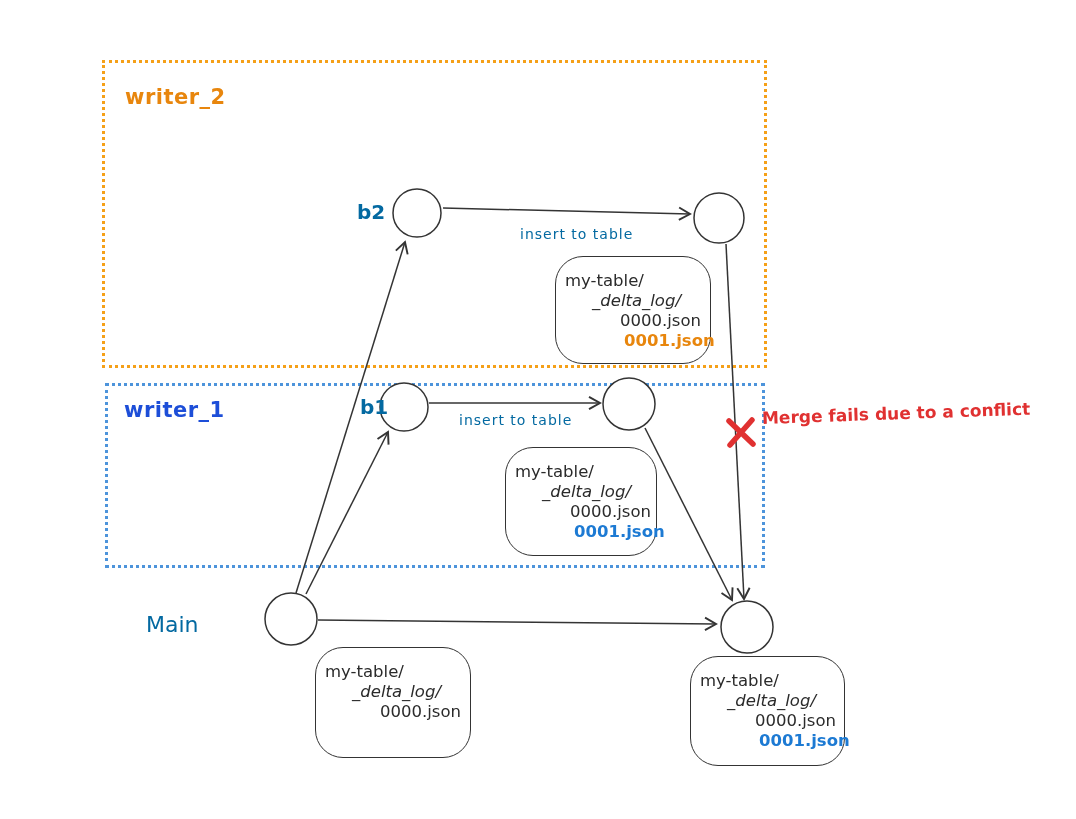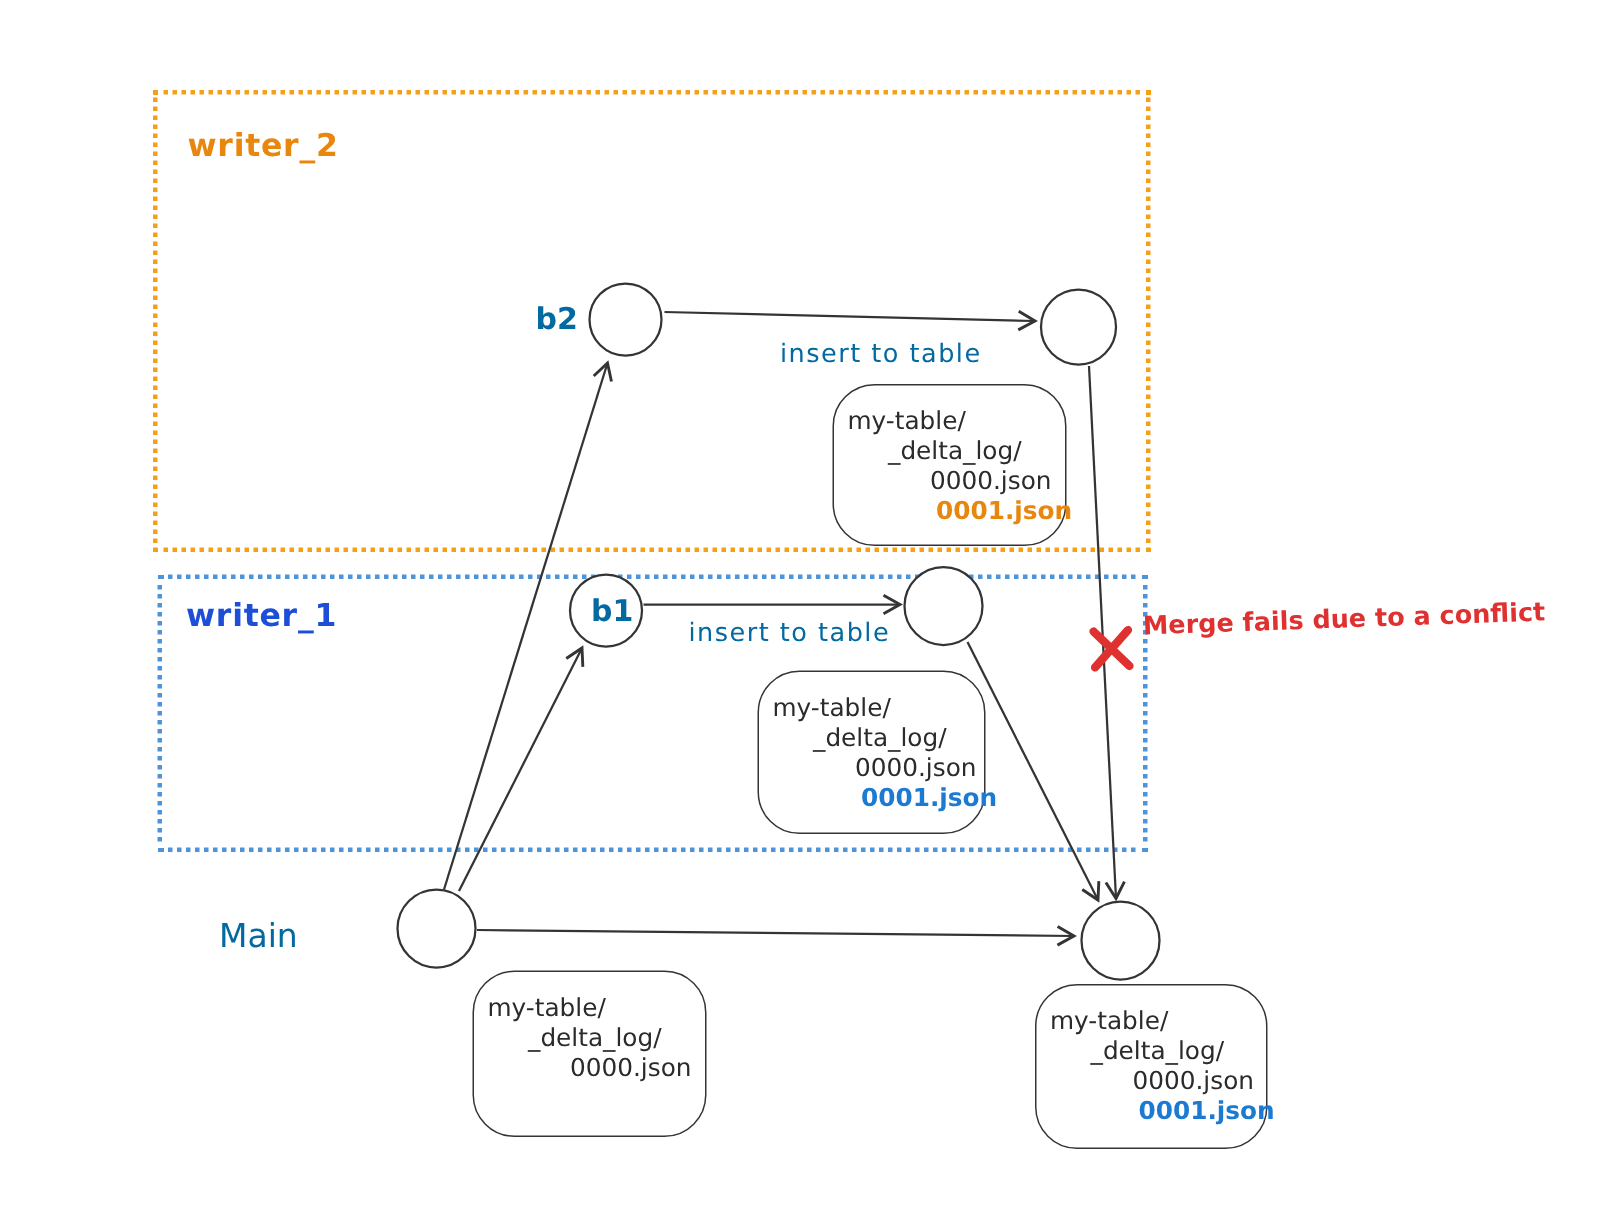--- a/index.html
+++ b/index.html
@@ -37,42 +37,42 @@
   .region-label.w2 { left: 20px; top: 22px; color: #E8860D; }
   .region-label.w1 { left: 16px; top: 12px; color: #1d4ed8; }
 
   .txt {
     position: absolute;
     color: #0369a1;
     white-space: nowrap;
   }
   .lbl-branch { font-size: 20px; font-weight: 600; }
   .lbl-main   { font-size: 22px; font-weight: 500; }
-  .lbl-insert { font-size: 17px; font-weight: 500; letter-spacing: 1px; }
+  .lbl-insert { font-size: 14px; font-weight: 500; letter-spacing: 1px; }
   .lbl-merge  {
     font-size: 17px; font-weight: 600;
     transform: rotate(-2deg);
     transform-origin: left center;
   }
 
   .filebox {
     position: absolute;
     box-sizing: border-box;
     border: 1.6px solid #343434;
     border-radius: 28px;
     background: #ffffff;
     padding-top: 14px;
     font-size: 16.5px;
     line-height: 20px;
     color: #2b2b2b;
     font-weight: 500;
   }
   .filebox .ln { white-space: nowrap; }
   .filebox .ind0 { padding-left: 9px;  }
-  .filebox .ind1 { padding-left: 36px; }
+  .filebox .ind1 { padding-left: 36px; font-style: italic; }
   .filebox .ind2 { padding-left: 64px; }
   .filebox .ind3 { padding-left: 68px; font-weight: 700; }
 
   .box-w2    { left: 555px; top: 256px; width: 156px; height: 108px; }
   .box-w1    { left: 505px; top: 447px; width: 152px; height: 109px; }
   .box-main  { left: 315px; top: 647px; width: 156px; height: 111px; }
   .box-final { left: 690px; top: 656px; width: 155px; height: 110px; }
 
   svg.layer {
     position: absolute;
@@ -113,21 +113,21 @@
     <circle cx="719" cy="218" r="25" fill="#ffffff" stroke="#343434" stroke-width="1.5"></circle>
     <circle cx="404" cy="407" r="24" fill="#ffffff" stroke="#343434" stroke-width="1.5"></circle>
     <circle cx="629" cy="404" r="26" fill="#ffffff" stroke="#343434" stroke-width="1.5"></circle>
     <circle cx="291" cy="619" r="26" fill="#ffffff" stroke="#343434" stroke-width="1.5"></circle>
     <circle cx="747" cy="627" r="26" fill="#ffffff" stroke="#343434" stroke-width="1.5"></circle>
 
     <path d="M729,421 L753,444 M752,420 L730,445" fill="none" stroke="#E03131" stroke-width="5.5" stroke-linecap="round"></path>
   </svg>
 
   <div class="txt lbl-branch" style="left:357px; top:200px;">b2</div>
-  <div class="txt lbl-branch" style="left:360px; top:395px;margin-left:34px;">b1</div>
+  <div class="txt lbl-branch" style="left:360px; top:395px;">b1</div>
   <div class="txt lbl-main" style="left:146px; top:612px;">Main</div>
   <div class="txt lbl-insert" style="left:520px; top:226px;">insert to table</div>
   <div class="txt lbl-insert" style="left:459px; top:412px;">insert to table</div>
   <div class="txt lbl-merge" style="left: 762px; top: 408px; color: rgb(224, 49, 49);">Merge fails due to a conflict</div>
 
   <div class="filebox box-w2">
     <div class="ln ind0">my-table/</div>
     <div class="ln ind1">_delta_log/</div>
     <div class="ln ind2">0000.json</div>
     <div class="ln ind3" style="color: rgb(232, 134, 13);">0001.json</div>

